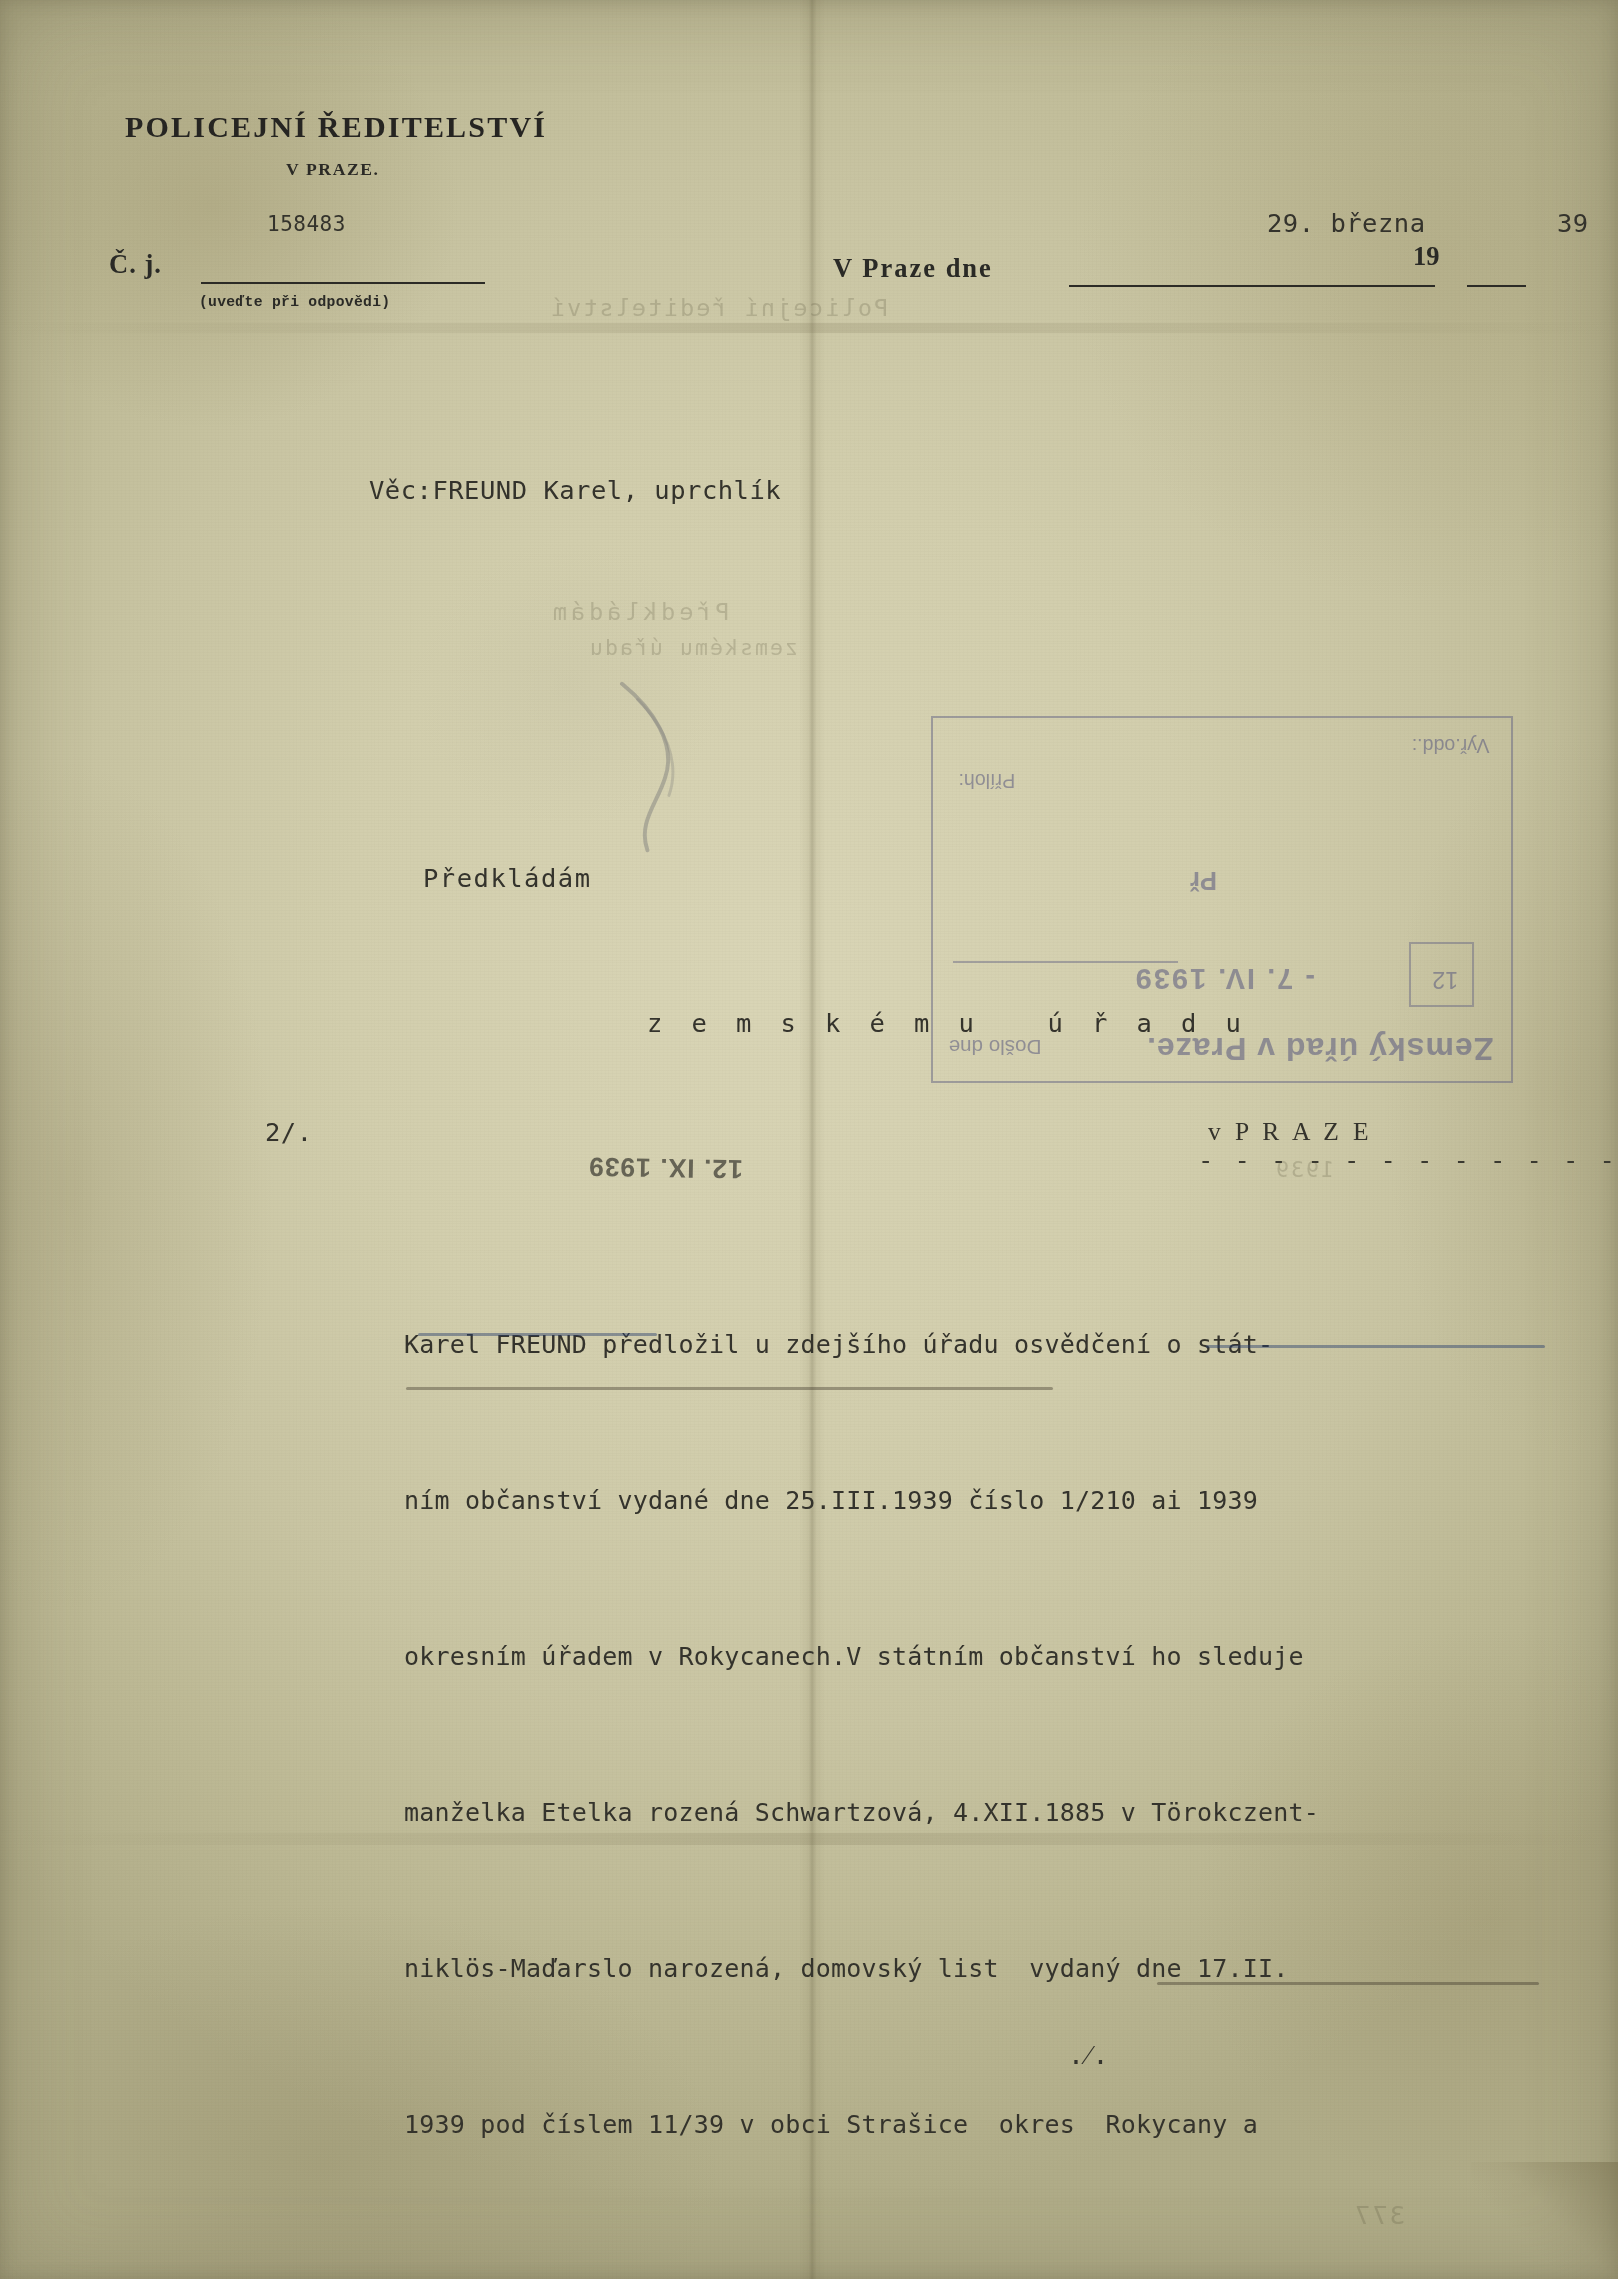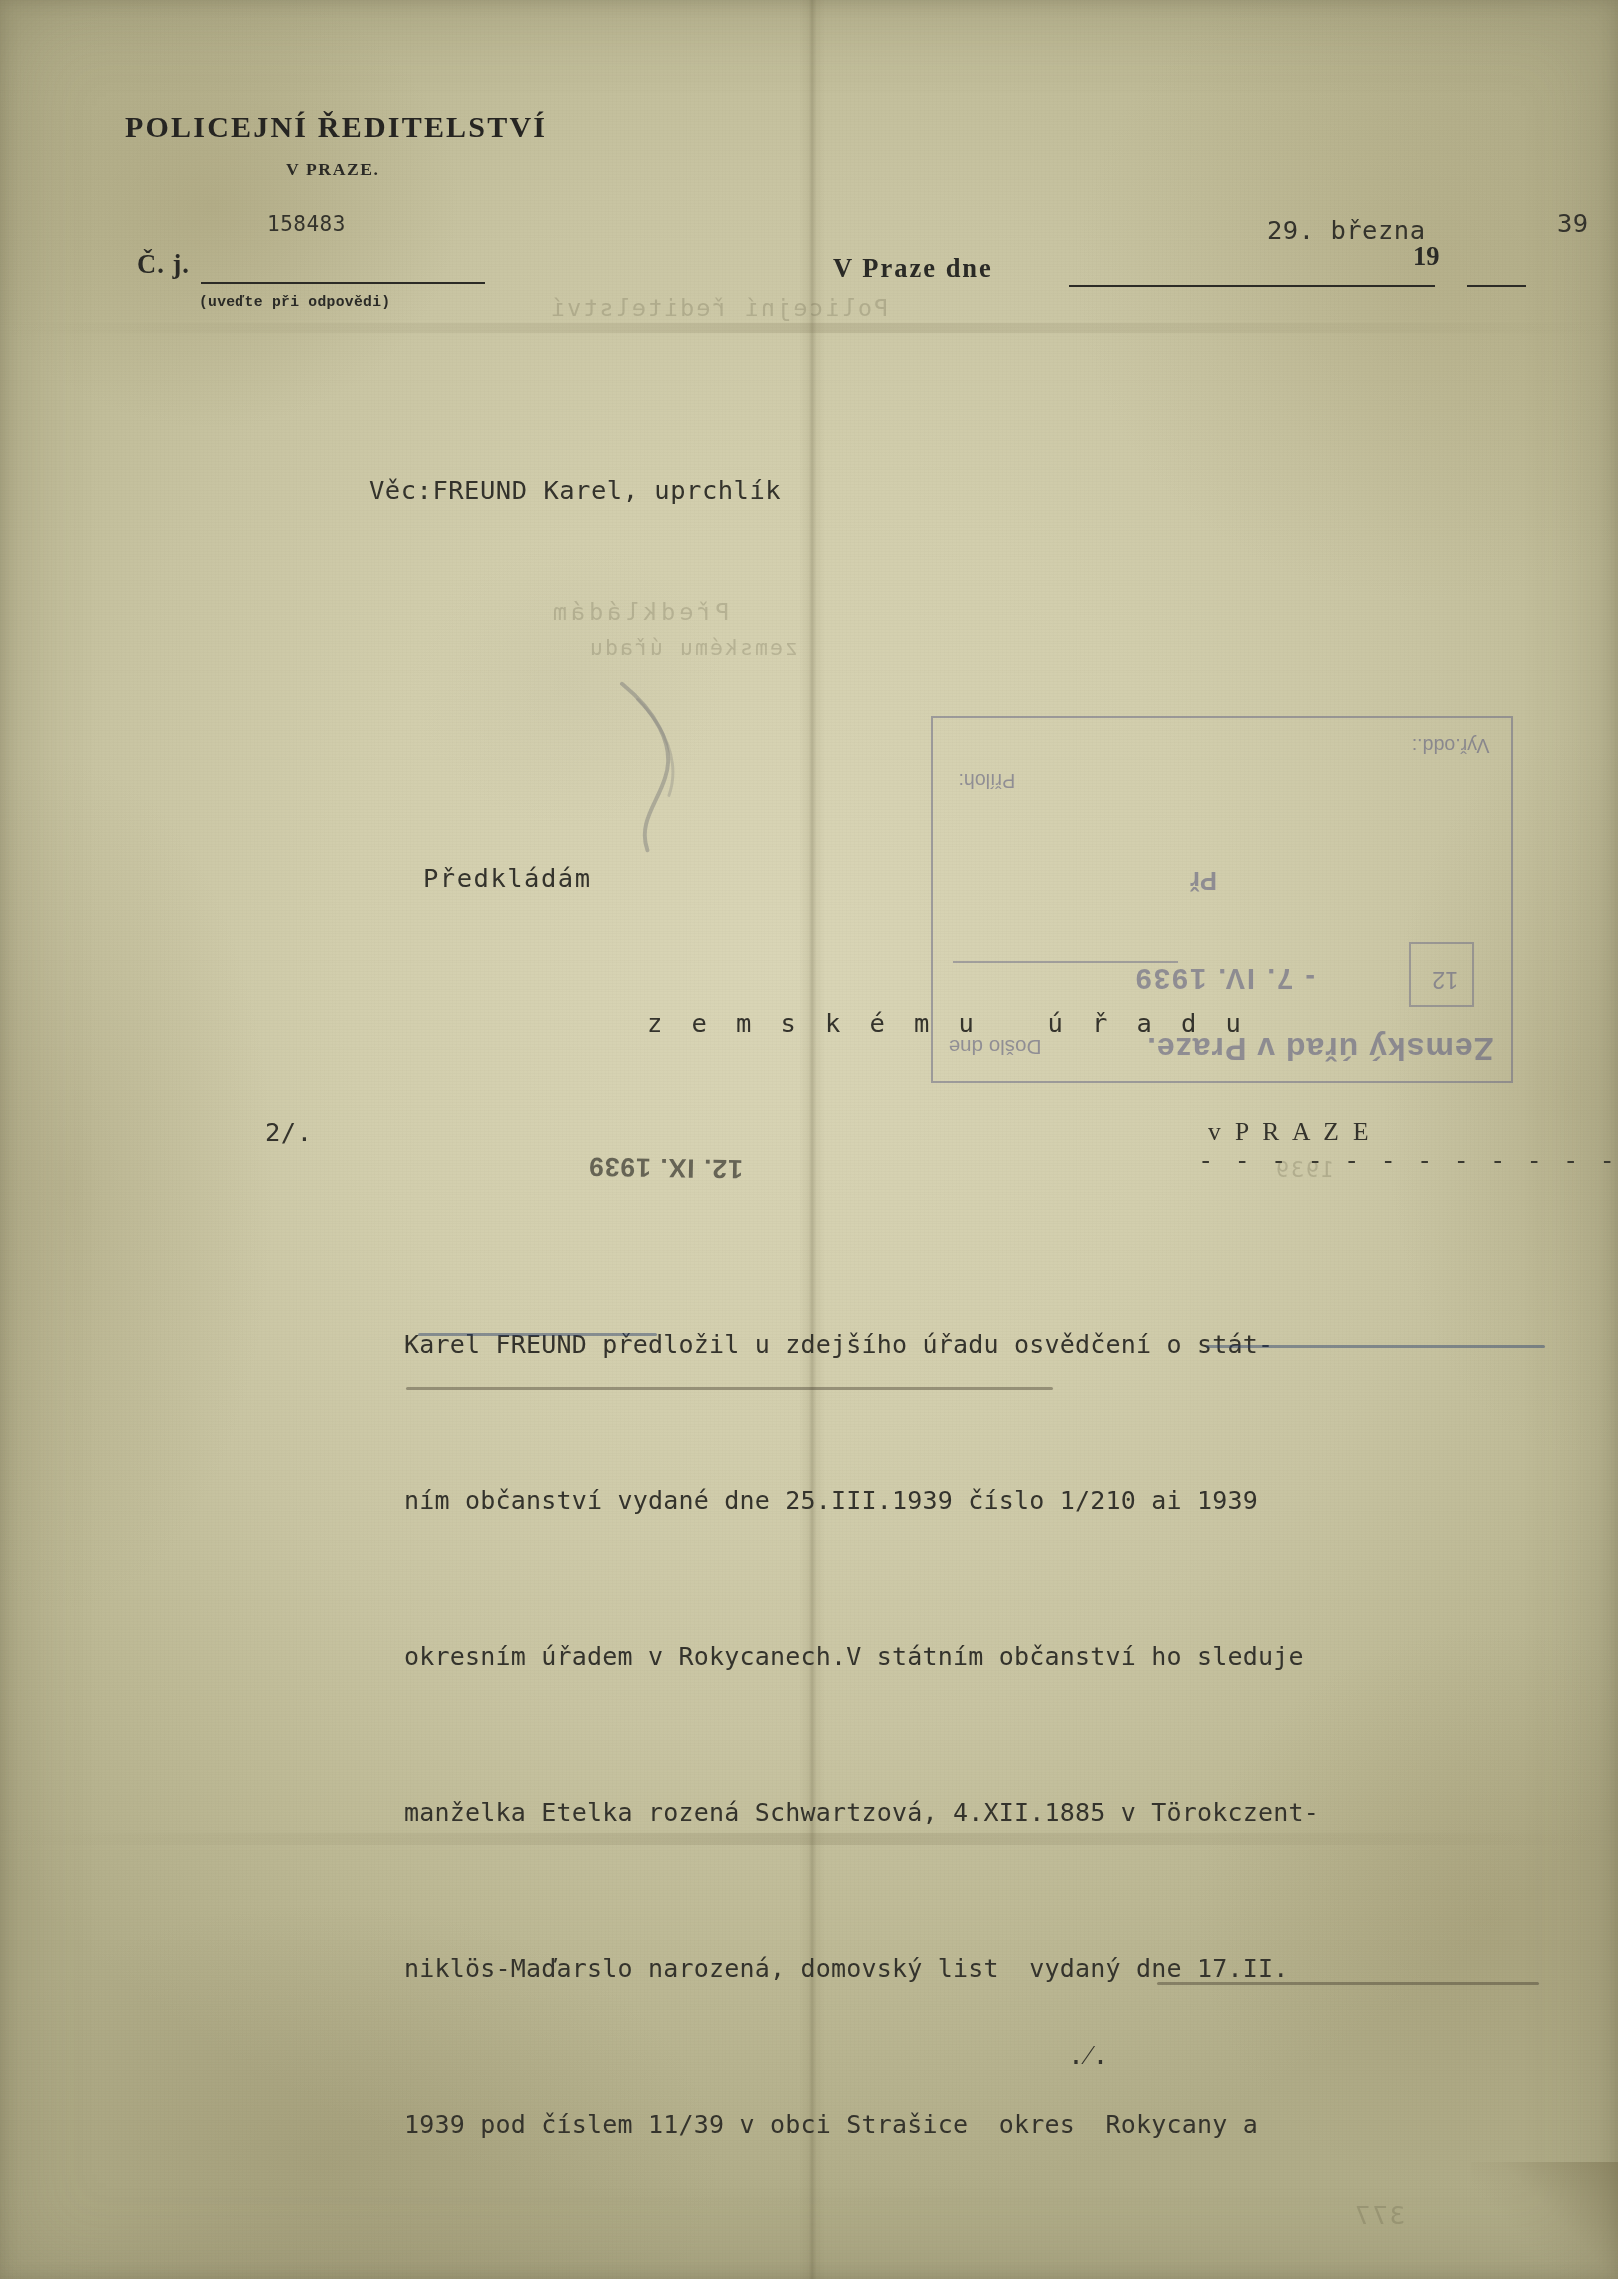--- a/index.html
+++ b/index.html
@@ -104,21 +104,21 @@
   .lh-sub {
     left: 286px;
     top: 159px;
     font-family: "Liberation Serif", serif;
     font-weight: bold;
     font-size: 17.6px;
     letter-spacing: 1.6px;
     color: #2b2a26;
   }
   .cj-label {
-    left: 137px;
+    left: 109px;
     top: 249px;
     font-family: "Liberation Serif", serif;
     font-weight: bold;
     font-size: 26.5px;
     letter-spacing: 1px;
     text-align: center;
   }
   .cj-rule {
     position: absolute;
     left: 201px;
@@ -166,21 +166,21 @@
   .year-rule {
     position: absolute;
     left: 1467px;
     top: 285px;
     width: 59px;
     height: 0;
     border-bottom: 2.9px solid #2c2b26;
   }
   .date-typed {
     left: 1267px;
-    top: 215px;
+    top: 208px;
     font-size: 25.5px;
   }
   .year-typed {
     left: 1557px;
     top: 208px;
     font-size: 25.5px;
     text-align: right;
   }
 
   

